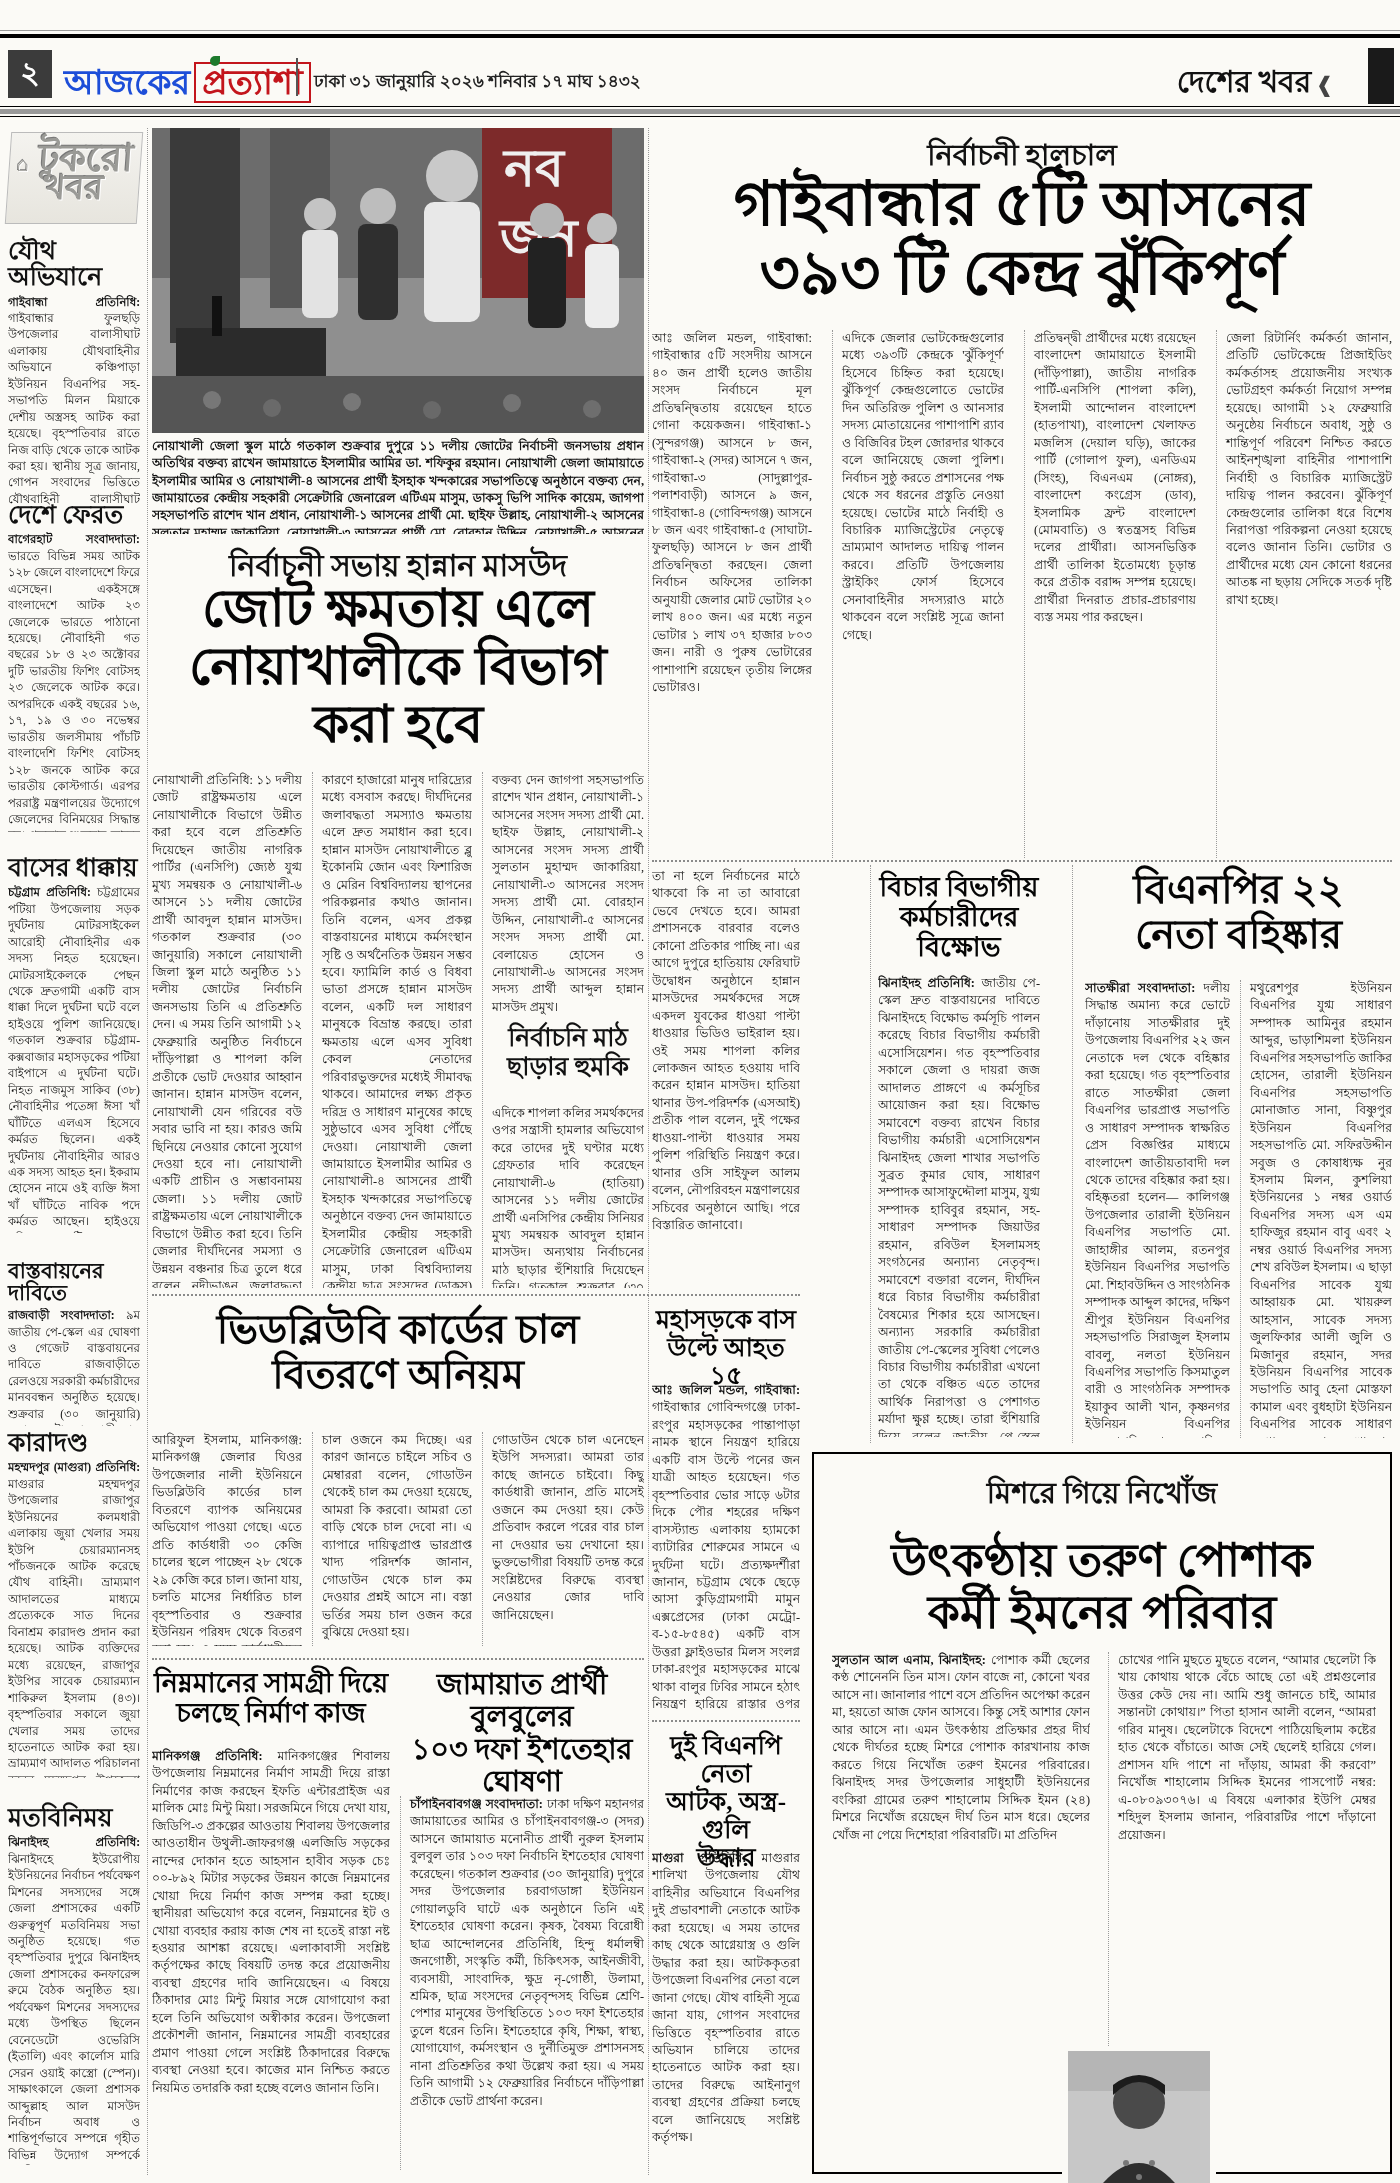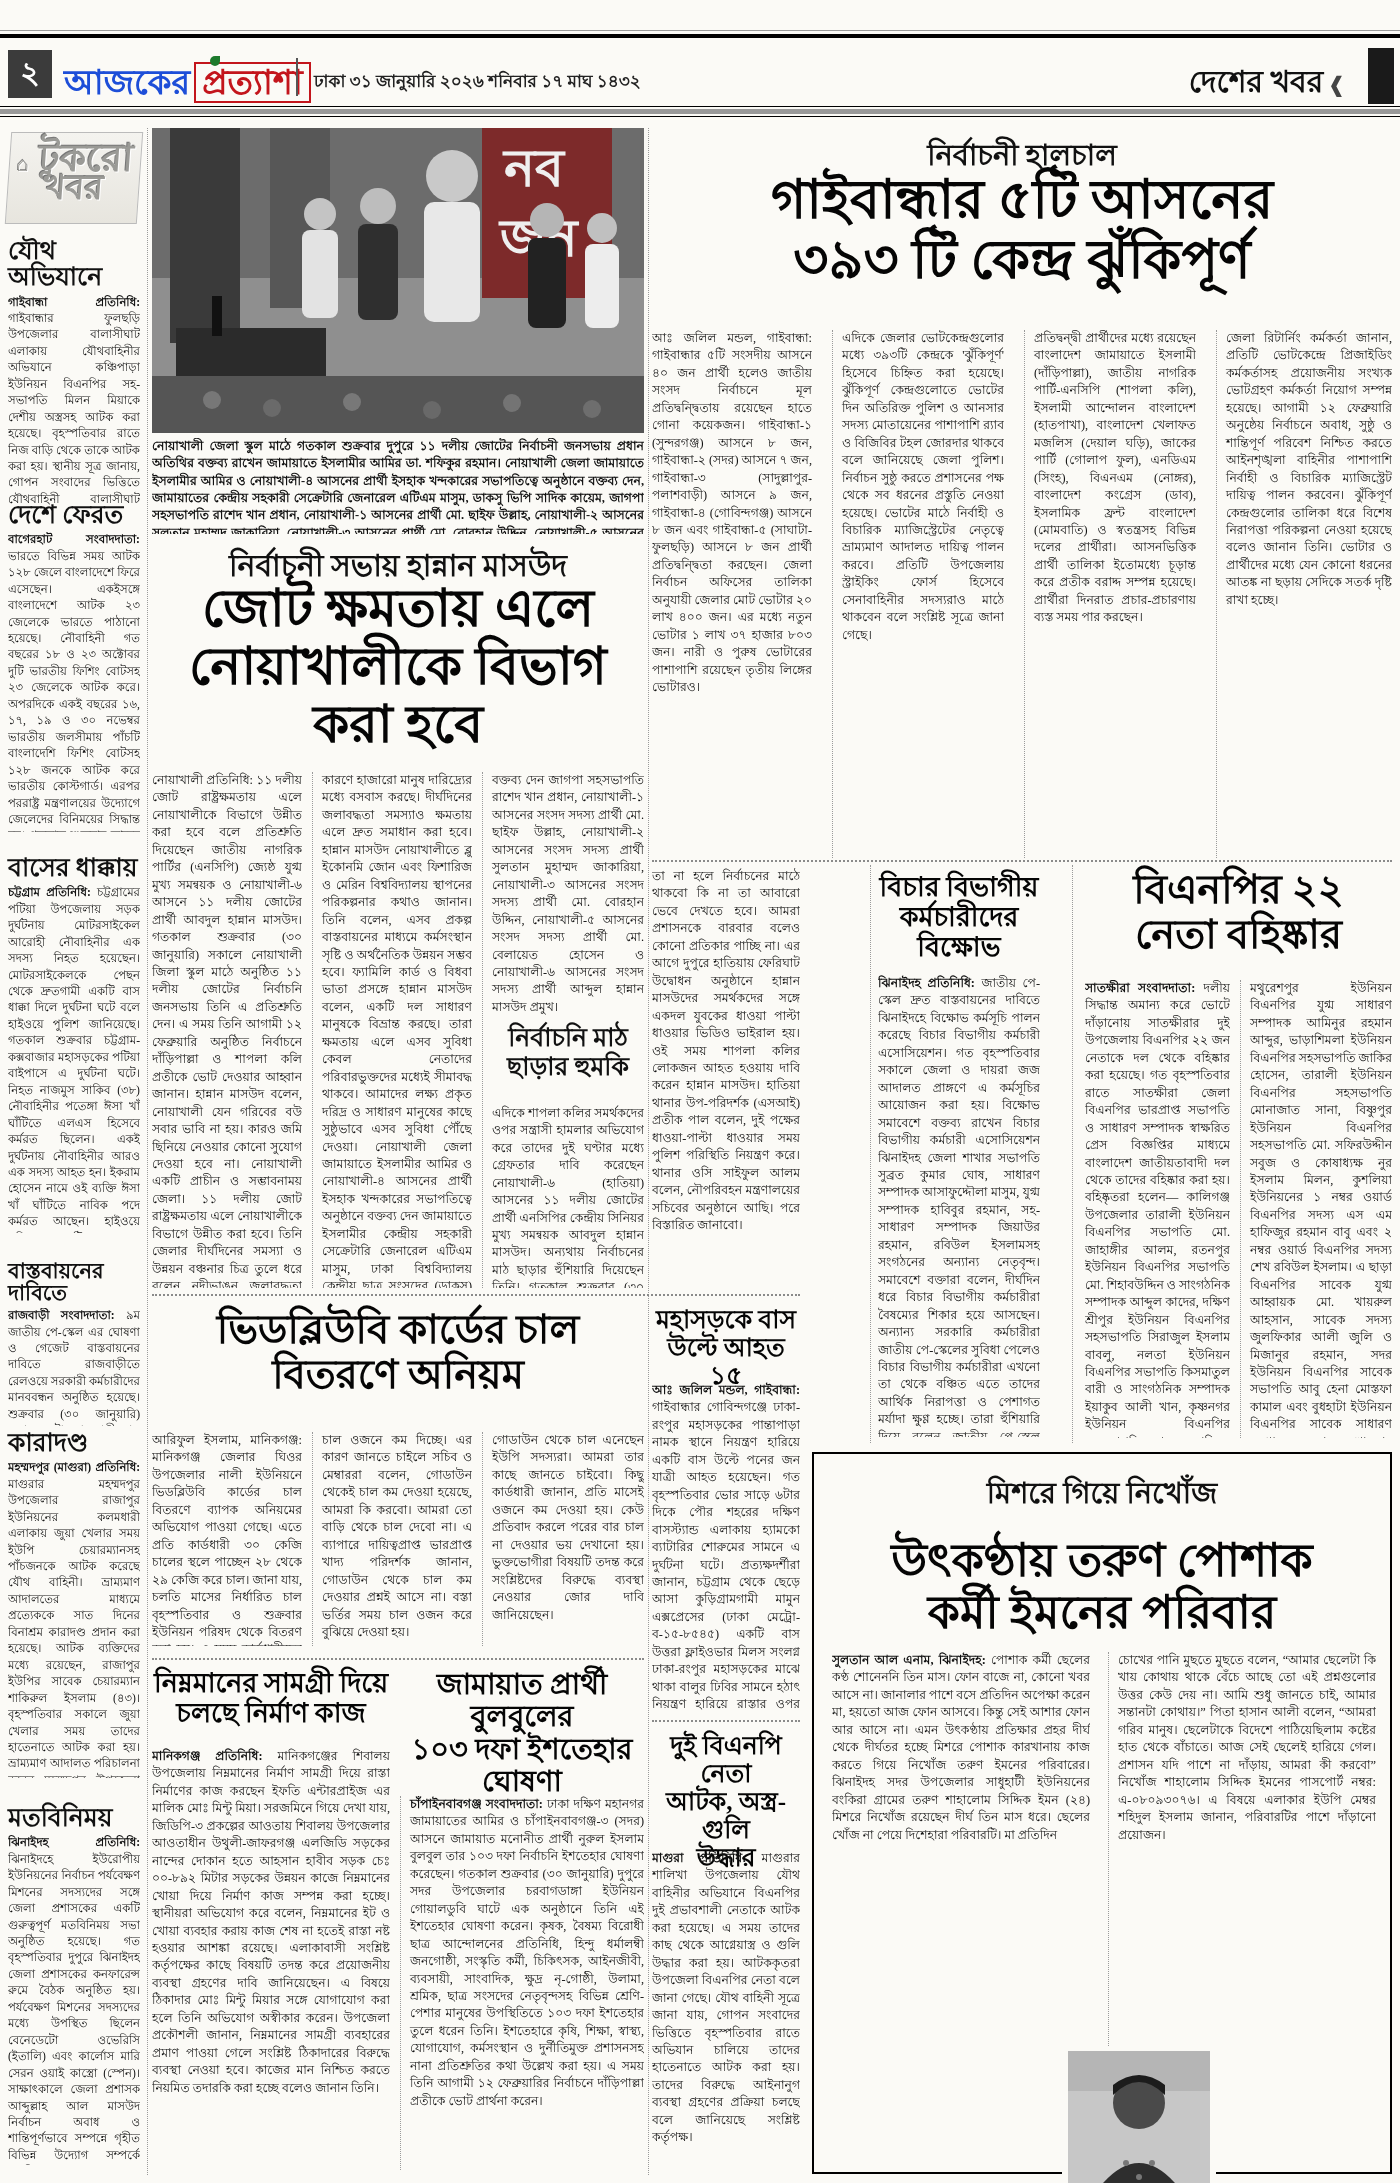--- a/index.html
+++ b/index.html
@@ -63,21 +63,21 @@
   <div class="rule" style="left:0;top:34px;width:1400px;height:4px;"></div>
 
   <div class="abs pagenum" style="left:8px;top:50px;width:44px;height:48px;">
       <span>২</span>
     </div>
   <div class="abs brand" style="left:64px;top:56px;">
     <span class="black">আজকের</span><span class="red"><span class="leaf"></span><span>প্রত্যাশা</span></span>
   </div>
   <div class="abs hdr-divider" style="left:296px;top:58px;height:38px;"></div>
   <div class="abs dateline" style="left:314px;top:68px;">ঢাকা ৩১ জানুয়ারি ২০২৬ শনিবার ১৭ মাঘ ১৪৩২</div>
-  <div class="abs section-label" style="right:58px;top:58px;text-align:right;">
+  <div class="abs section-label" style="right:70px;top:58px;text-align:right;">
     <span>দেশের খবর</span>
     <span style="font-size:22px;color:#444;">❮</span>
   </div>
   <div class="abs" style="right:6px;top:48px;width:26px;height:56px;background:#1a1a1a;"></div>
 
   <div class="rule" style="left:0;top:106px;width:1400px;height:1px;"></div>
   <div class="grayrule" style="left:0;top:109px;width:1400px;height:5px;"></div>
   <div class="rule" style="left:0;top:116px;width:1400px;height:1px;"></div>
 
   <div class="dotted-v" style="left:147px;top:128px;height:2047px;"></div>
@@ -162,21 +162,21 @@
   <div class="colblock rulel" style="left:312px;top:772px;width:160px;height:516px;">কারণে হাজারো মানুষ দারিদ্র্যের মধ্যে বসবাস করছে। দীর্ঘদিনের জলাবদ্ধতা সমস্যাও ক্ষমতায় এলে দ্রুত সমাধান করা হবে। হান্নান মাসউদ নোয়াখালীতে ব্লু ইকোনমি জোন এবং ফিশারিজ ও মেরিন বিশ্ববিদ্যালয় স্থাপনের পরিকল্পনার কথাও জানান। তিনি বলেন, এসব প্রকল্প বাস্তবায়নের মাধ্যমে কর্মসংস্থান সৃষ্টি ও অর্থনৈতিক উন্নয়ন সম্ভব হবে। ফ্যামিলি কার্ড ও বিধবা ভাতা প্রসঙ্গে হান্নান মাসউদ বলেন, একটি দল সাধারণ মানুষকে বিভ্রান্ত করছে। তারা ক্ষমতায় এলে এসব সুবিধা কেবল নেতাদের পরিবারভুক্তদের মধ্যেই সীমাবদ্ধ থাকবে। আমাদের লক্ষ্য প্রকৃত দরিদ্র ও সাধারণ মানুষের কাছে সুষ্ঠুভাবে এসব সুবিধা পৌঁছে দেওয়া। নোয়াখালী জেলা জামায়াতে ইসলামীর আমির ও নোয়াখালী-৪ আসনের প্রার্থী ইসহাক খন্দকারের সভাপতিত্বে অনুষ্ঠানে বক্তব্য দেন জামায়াতে ইসলামীর কেন্দ্রীয় সহকারী সেক্রেটারি জেনারেল এটিএম মাসুম, ঢাকা বিশ্ববিদ্যালয় কেন্দ্রীয় ছাত্র সংসদের (ডাকসু) ভিপি সাদিক কায়েম প্রমুখ।</div>
   <div class="colblock rulel" style="left:482px;top:772px;width:162px;height:516px;">
     <span>বক্তব্য দেন জাগপা সহসভাপতি রাশেদ খান প্রধান, নোয়াখালী-১ আসনের সংসদ সদস্য প্রার্থী মো. ছাইফ উল্লাহ, নোয়াখালী-২ আসনের সংসদ সদস্য প্রার্থী সুলতান মুহাম্মদ জাকারিয়া, নোয়াখালী-৩ আসনের সংসদ সদস্য প্রার্থী মো. বোরহান উদ্দিন, নোয়াখালী-৫ আসনের সংসদ সদস্য প্রার্থী মো. বেলায়েত হোসেন ও নোয়াখালী-৬ আসনের সংসদ সদস্য প্রার্থী আব্দুল হান্নান মাসউদ প্রমুখ।</span>
     <div class="subhead">নির্বাচনি মাঠ
 ছাড়ার হুমকি</div>
     <span>এদিকে শাপলা কলির সমর্থকদের ওপর সন্ত্রাসী হামলার অভিযোগ করে তাদের দুই ঘণ্টার মধ্যে গ্রেফতার দাবি করেছেন নোয়াখালী-৬ (হাতিয়া) আসনের ১১ দলীয় জোটের প্রার্থী এনসিপির কেন্দ্রীয় সিনিয়র মুখ্য সমন্বয়ক আবদুল হান্নান মাসউদ। অন্যথায় নির্বাচনের মাঠ ছাড়ার হুঁশিয়ারি দিয়েছেন তিনি। গতকাল শুক্রবার (৩০ জানুয়ারি) বিকেলে নোয়াখালীর একটি কনভেনশন হলে সাংবাদিকদের এসব কথা বলেন মাসউদ।</span>
   </div>
   <div class="colblock" style="left:652px;top:868px;width:148px;height:572px;">তা না হলে নির্বাচনের মাঠে থাকবো কি না তা আবারো ভেবে দেখতে হবে। আমরা প্রশাসনকে বারবার বলেও কোনো প্রতিকার পাচ্ছি না। এর আগে দুপুরে হাতিয়ায় ফেরিঘাট উদ্বোধন অনুষ্ঠানে হান্নান মাসউদের সমর্থকদের সঙ্গে একদল যুবকের ধাওয়া পাল্টা ধাওয়ার ভিডিও ভাইরাল হয়। ওই সময় শাপলা কলির লোকজন আহত হওয়ায় দাবি করেন হান্নান মাসউদ। হাতিয়া থানার উপ-পরিদর্শক (এসআই) প্রতীক পাল বলেন, দুই পক্ষের ধাওয়া-পাল্টা ধাওয়ার সময় পুলিশ পরিস্থিতি নিয়ন্ত্রণ করে। থানার ওসি সাইফুল আলম বলেন, নৌপরিবহন মন্ত্রণালয়ের সচিবের অনুষ্ঠানে আছি। পরে বিস্তারিত জানাবো।</div>
 
   <div class="abs kicker" style="left:652px;top:132px;width:740px;font-size:29px;">নির্বাচনী হালচাল</div>
-  <div class="abs headline" style="left:652px;top:170px;width:740px;font-size:54px;">গাইবান্ধার ৫টি আসনের
+  <div class="abs headline" style="left:652px;top:170px;width:740px;font-size:62px;">গাইবান্ধার ৫টি আসনের
 ৩৯৩ টি কেন্দ্র ঝুঁকিপূর্ণ</div>
 
   <div class="colblock" style="left:652px;top:330px;width:160px;height:528px;">আঃ জলিল মন্ডল, গাইবান্ধা: গাইবান্ধার ৫টি সংসদীয় আসনে ৪০ জন প্রার্থী হলেও জাতীয় সংসদ নির্বাচনে মূল প্রতিদ্বন্দ্বিতায় রয়েছেন হাতে গোনা কয়েকজন। গাইবান্ধা-১ (সুন্দরগঞ্জ) আসনে ৮ জন, গাইবান্ধা-২ (সদর) আসনে ৭ জন, গাইবান্ধা-৩ (সাদুল্লাপুর-পলাশবাড়ী) আসনে ৯ জন, গাইবান্ধা-৪ (গোবিন্দগঞ্জ) আসনে ৮ জন এবং গাইবান্ধা-৫ (সাঘাটা-ফুলছড়ি) আসনে ৮ জন প্রার্থী প্রতিদ্বন্দ্বিতা করছেন। জেলা নির্বাচন অফিসের তালিকা অনুযায়ী জেলার মোট ভোটার ২০ লাখ ৪০০ জন। এর মধ্যে নতুন ভোটার ১ লাখ ৩৭ হাজার ৮০৩ জন। নারী ও পুরুষ ভোটারের পাশাপাশি রয়েছেন তৃতীয় লিঙ্গের ভোটারও।</div>
   <div class="colblock rulel" style="left:832px;top:330px;width:172px;height:528px;">এদিকে জেলার ভোটকেন্দ্রগুলোর মধ্যে ৩৯৩টি কেন্দ্রকে 'ঝুঁকিপূর্ণ' হিসেবে চিহ্নিত করা হয়েছে। ঝুঁকিপূর্ণ কেন্দ্রগুলোতে ভোটের দিন অতিরিক্ত পুলিশ ও আনসার সদস্য মোতায়েনের পাশাপাশি র‍্যাব ও বিজিবির টহল জোরদার থাকবে বলে জানিয়েছে জেলা পুলিশ। নির্বাচন সুষ্ঠু করতে প্রশাসনের পক্ষ থেকে সব ধরনের প্রস্তুতি নেওয়া হয়েছে। ভোটের মাঠে নির্বাহী ও বিচারিক ম্যাজিস্ট্রেটের নেতৃত্বে ভ্রাম্যমাণ আদালত দায়িত্ব পালন করবে। প্রতিটি উপজেলায় স্ট্রাইকিং ফোর্স হিসেবে সেনাবাহিনীর সদস্যরাও মাঠে থাকবেন বলে সংশ্লিষ্ট সূত্রে জানা গেছে।</div>
   <div class="colblock rulel" style="left:1024px;top:330px;width:172px;height:528px;">প্রতিদ্বন্দ্বী প্রার্থীদের মধ্যে রয়েছেন বাংলাদেশ জামায়াতে ইসলামী (দাঁড়িপাল্লা), জাতীয় নাগরিক পার্টি-এনসিপি (শাপলা কলি), ইসলামী আন্দোলন বাংলাদেশ (হাতপাখা), বাংলাদেশ খেলাফত মজলিস (দেয়াল ঘড়ি), জাকের পার্টি (গোলাপ ফুল), এনডিএম (সিংহ), বিএনএম (নোঙ্গর), বাংলাদেশ কংগ্রেস (ডাব), ইসলামিক ফ্রন্ট বাংলাদেশ (মোমবাতি) ও স্বতন্ত্রসহ বিভিন্ন দলের প্রার্থীরা। আসনভিত্তিক প্রার্থী তালিকা ইতোমধ্যে চূড়ান্ত করে প্রতীক বরাদ্দ সম্পন্ন হয়েছে। প্রার্থীরা দিনরাত প্রচার-প্রচারণায় ব্যস্ত সময় পার করছেন।</div>
   <div class="colblock rulel" style="left:1216px;top:330px;width:176px;height:528px;">জেলা রিটার্নিং কর্মকর্তা জানান, প্রতিটি ভোটকেন্দ্রে প্রিজাইডিং কর্মকর্তাসহ প্রয়োজনীয় সংখ্যক ভোটগ্রহণ কর্মকর্তা নিয়োগ সম্পন্ন হয়েছে। আগামী ১২ ফেব্রুয়ারি অনুষ্ঠেয় নির্বাচনে অবাধ, সুষ্ঠু ও শান্তিপূর্ণ পরিবেশ নিশ্চিত করতে আইনশৃঙ্খলা বাহিনীর পাশাপাশি নির্বাহী ও বিচারিক ম্যাজিস্ট্রেট দায়িত্ব পালন করবেন। ঝুঁকিপূর্ণ কেন্দ্রগুলোর তালিকা ধরে বিশেষ নিরাপত্তা পরিকল্পনা নেওয়া হয়েছে বলেও জানান তিনি। ভোটার ও প্রার্থীদের মধ্যে যেন কোনো ধরনের আতঙ্ক না ছড়ায় সেদিকে সতর্ক দৃষ্টি রাখা হচ্ছে।</div>
 
   <div class="dotted-h" style="left:652px;top:860px;width:740px;"></div>
 
   <div class="abs headline" style="left:878px;top:872px;width:162px;font-size:27px;">বিচার বিভাগীয়

